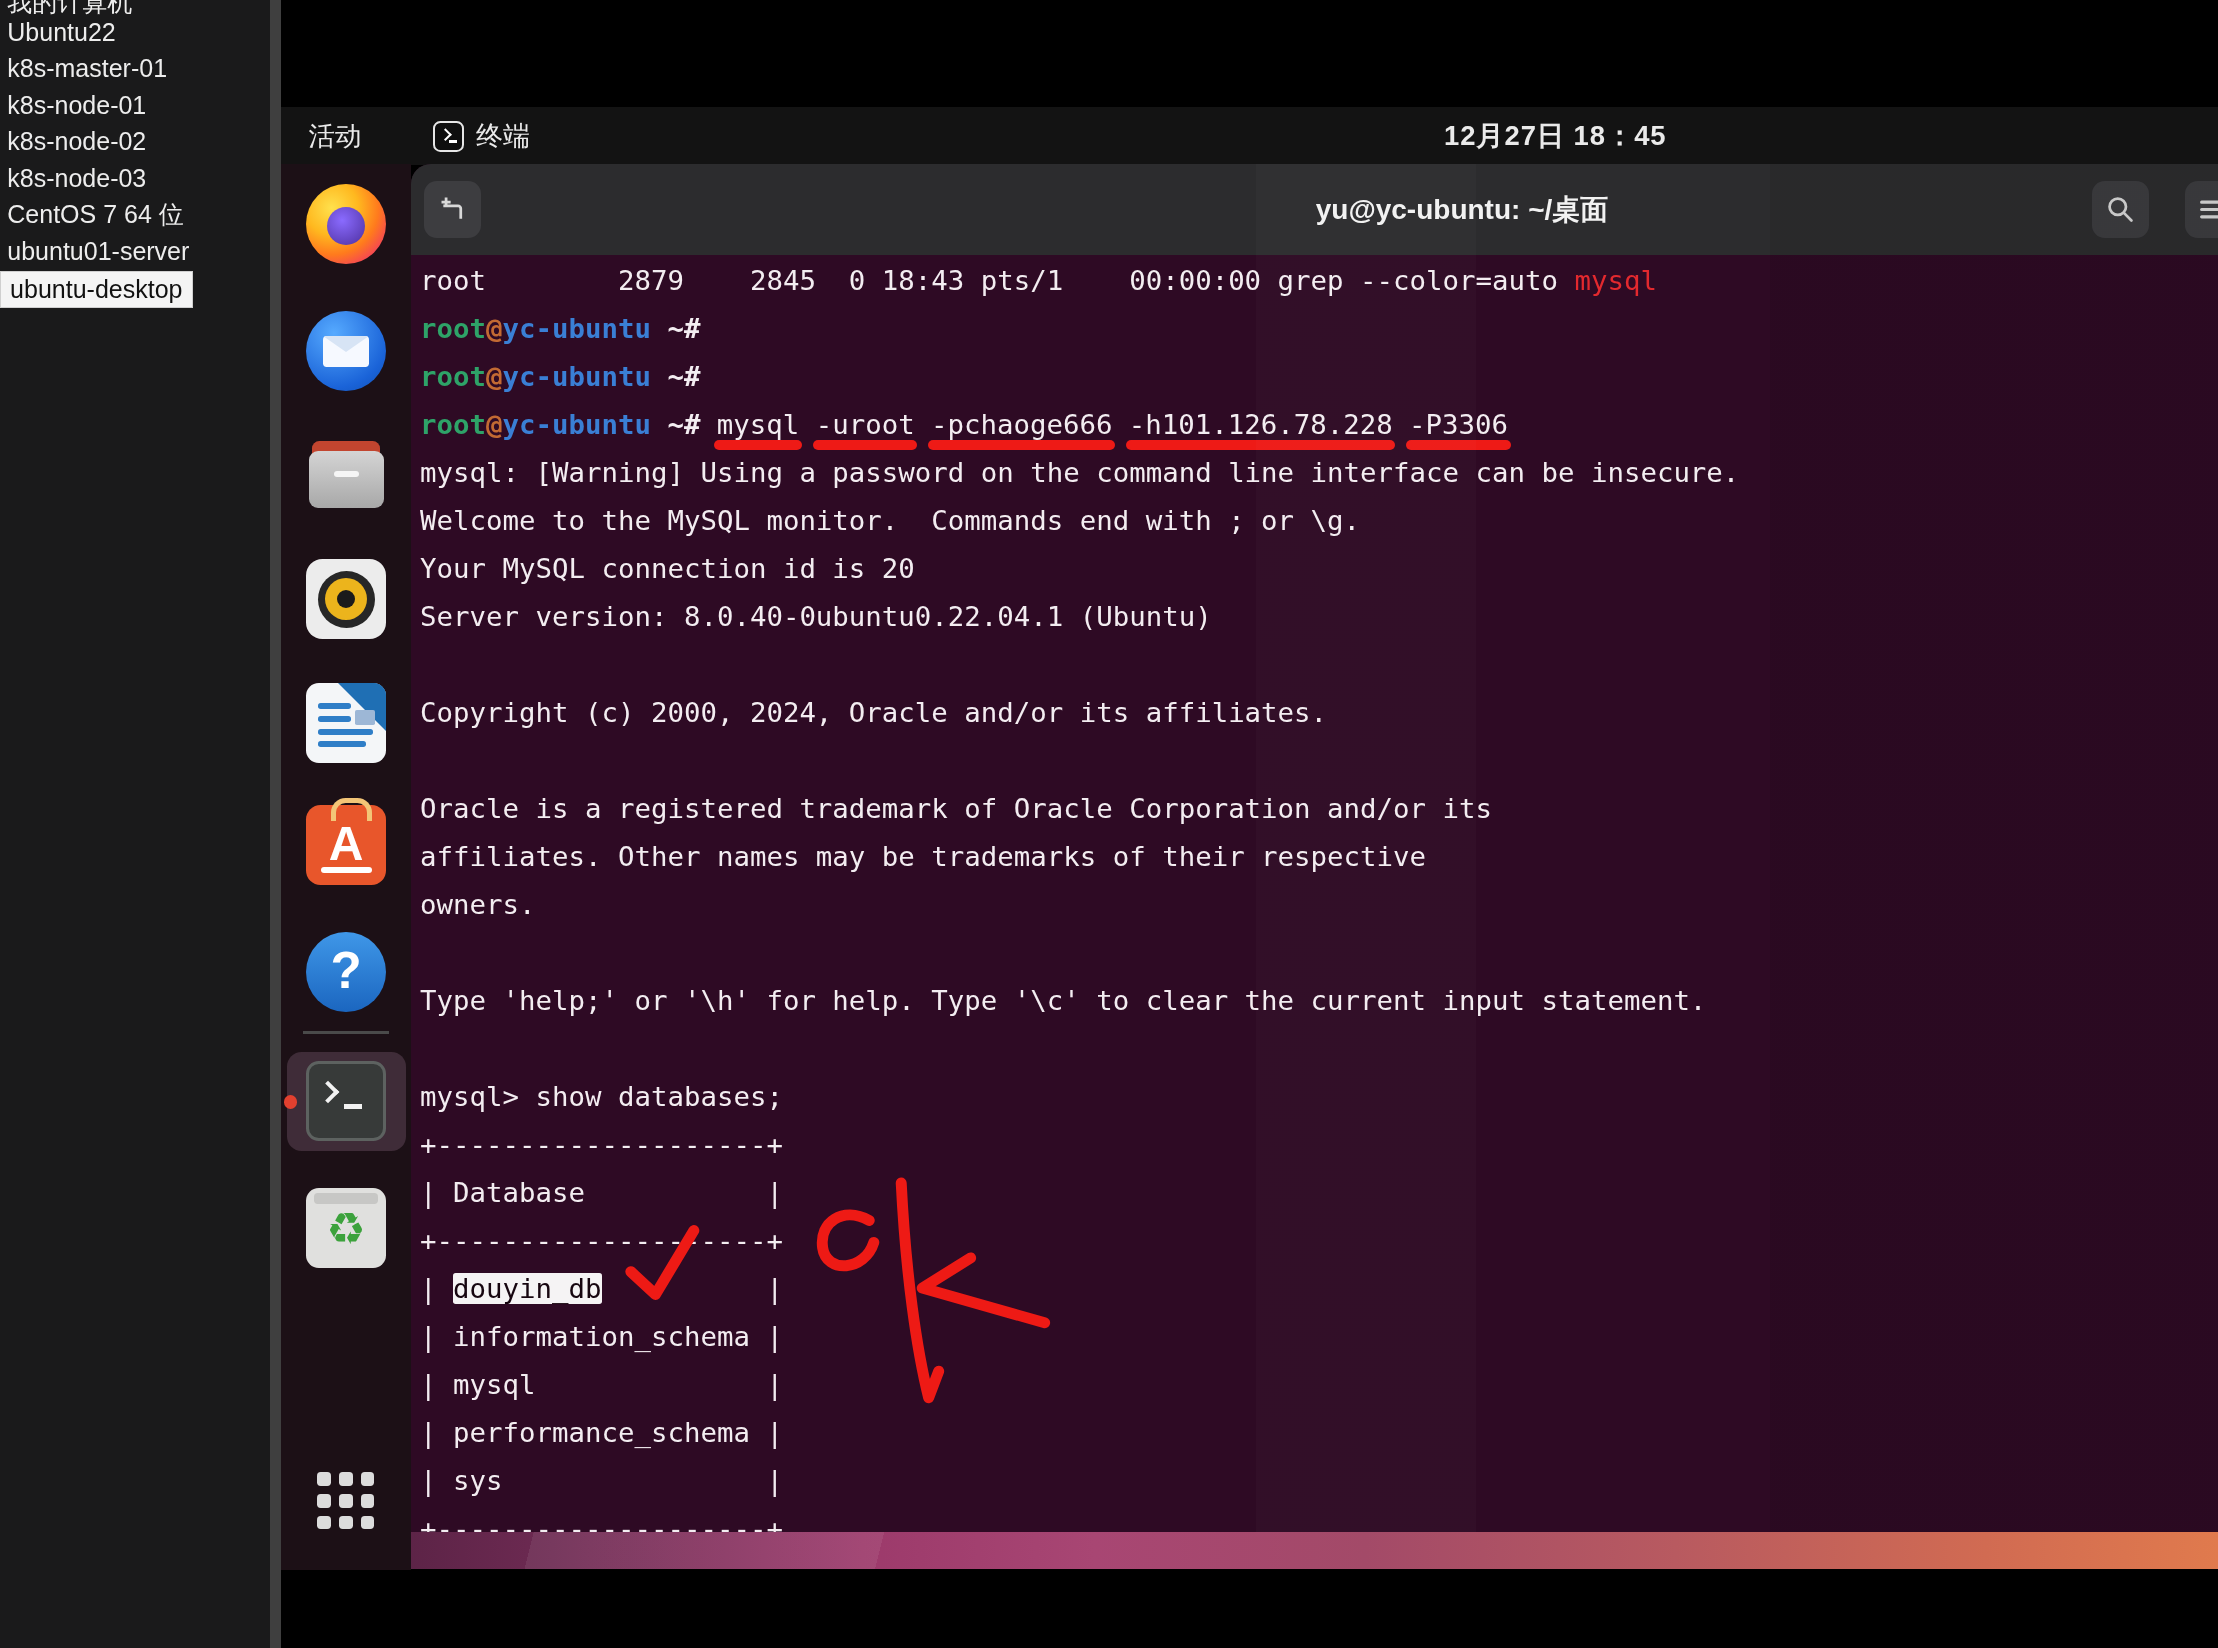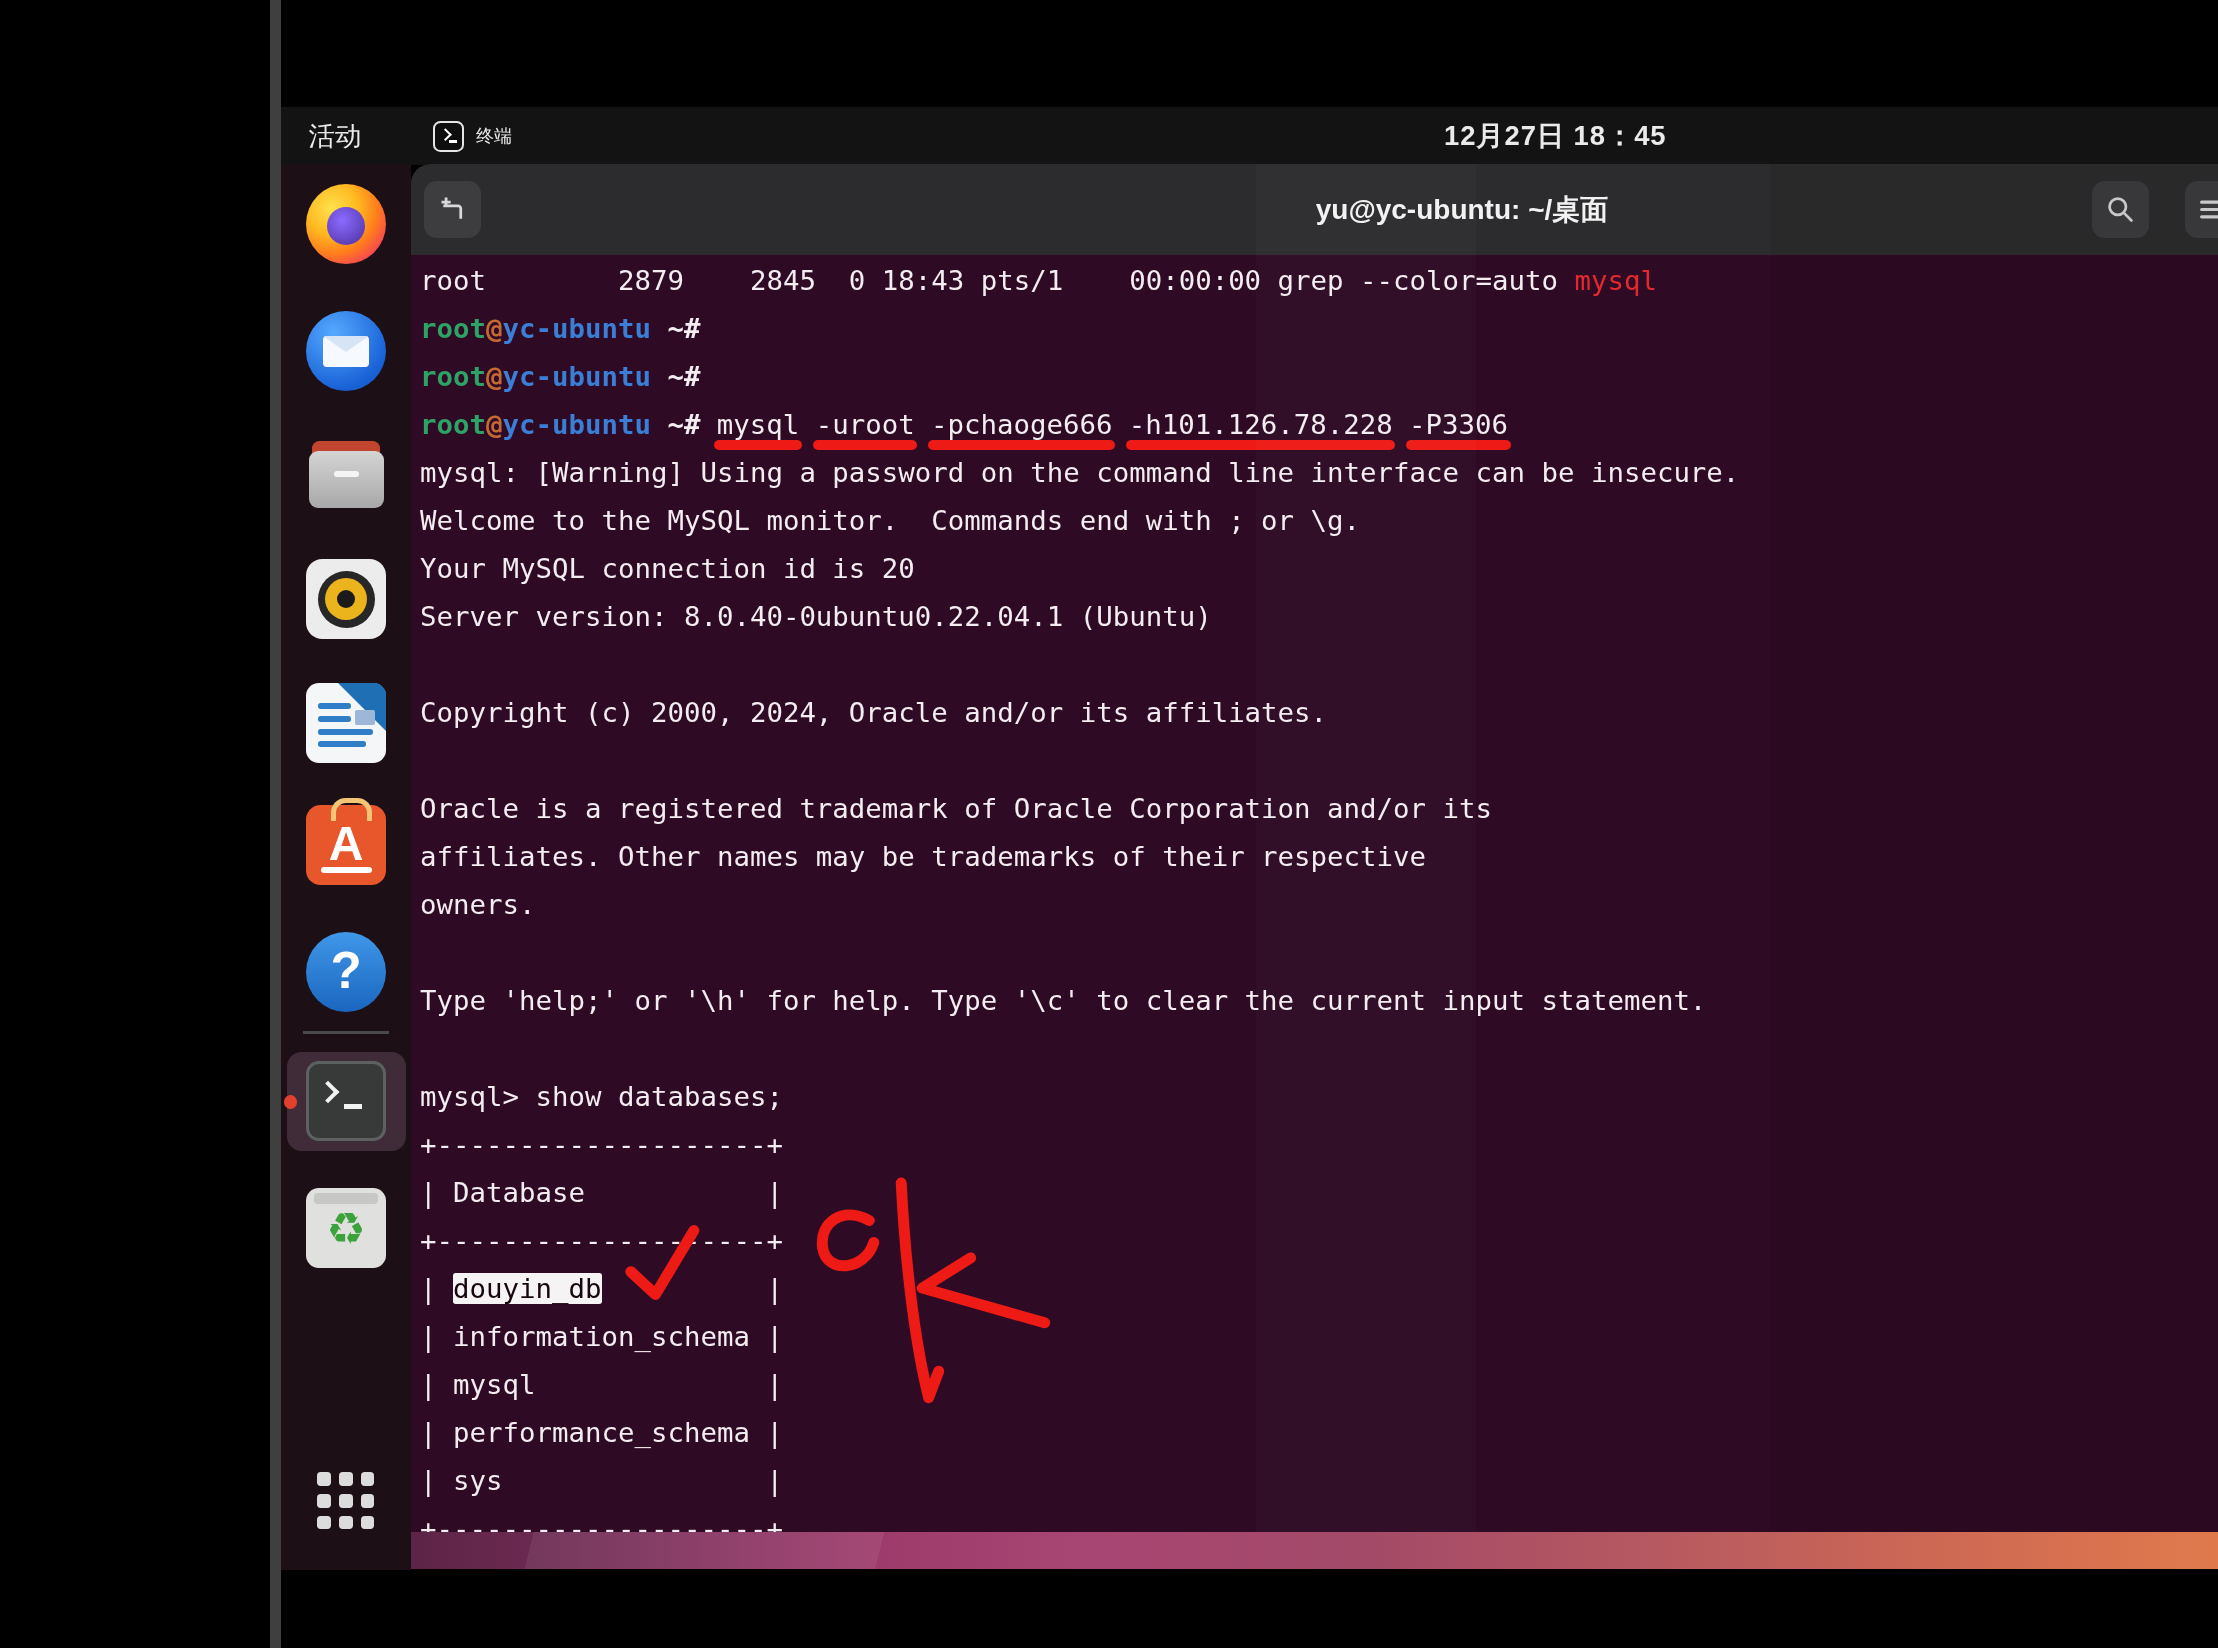--- a/index.html
+++ b/index.html
@@ -14,21 +14,21 @@
   .vm-item.selected { left:0; background:#f4f4f4; color:#111; border:1.8px solid #cfcfcf;
                       padding:0 9.1px; height:37px; }
   .vm-scrollbar { position:absolute; left:270px; top:0; width:11px; height:1648px; background:#3f3f3f; }
 
   
   .desktop { position:absolute; left:281px; top:0; width:1937px; height:1648px; background:#000; overflow:hidden; }
 
   
   .topbar { position:absolute; left:0; top:107px; width:100%; height:58px; background:#131313; color:#eaeaea; }
   .activities { position:absolute; left:27.4px; height:58px; line-height:58px; font-size:26.5px; }
-  .appmenu { position:absolute; left:152px; top:0; height:58px; display:flex; align-items:center; gap:12px; font-size:18px; }
+  .appmenu { position:absolute; left:152px; top:0; height:58px; display:flex; align-items:center; gap:12px; font-size:27px; }
   .term-glyph { position:relative; width:31px; height:31px; border:2.7px solid #e6e6e6; border-radius:7.3px; background:#0e0e0e; }
   .term-glyph::before { content:""; position:absolute; left:5.5px; top:7.3px; width:7.3px; height:7.3px;
                         border-right:2.7px solid #fff; border-bottom:2.7px solid #fff; transform:rotate(-45deg); }
   .term-glyph::after  { content:""; position:absolute; right:4.6px; bottom:6.4px; width:8.2px; height:2.7px; background:#fff; }
   .clock { position:absolute; left:1139px; height:58px; line-height:58px; font-size:27.4px; font-weight:700; letter-spacing:0.9px;margin-left:24px; }
 
   
   .wallpaper { position:absolute; left:0; top:1531px; width:100%; height:38px;
     background:
       linear-gradient(104deg, rgba(255,255,255,0.00) 0 13%, rgba(255,255,255,0.07) 13% 31%, rgba(255,255,255,0.00) 31% 100%),
@@ -127,20 +127,31 @@
   .hl { background:#f5f3f4; color:#170610; border-radius:2.7px; }
 
   
   .graffiti { position:absolute; left:0; top:0; pointer-events:none; z-index:50; }
 </style>
 </head>
 <body>
 
 <div id="page">
 
+  <div class="vm-panel">
+    <div class="vm-item" style="top:-14.6px;">我的计算机</div>
+    <div class="vm-item" style="top:14.6px;">Ubuntu22</div>
+    <div class="vm-item" style="top:51px;">k8s-master-01</div>
+    <div class="vm-item" style="top:88px;">k8s-node-01</div>
+    <div class="vm-item" style="top:124px;">k8s-node-02</div>
+    <div class="vm-item" style="top:161px;">k8s-node-03</div>
+    <div class="vm-item" style="top:197px;">CentOS 7 64 位</div>
+    <div class="vm-item" style="top:234px;">ubuntu01-server</div>
+    <div class="vm-item selected" style="top:271px;">ubuntu-desktop</div>
+  </div>
   <div class="vm-scrollbar"></div>
 
   <div class="desktop">
 
     <div class="topbar">
       <div class="activities">活动</div>
       <div class="appmenu">
         <span class="term-glyph"></span>
         <span>终端</span>
       </div>

